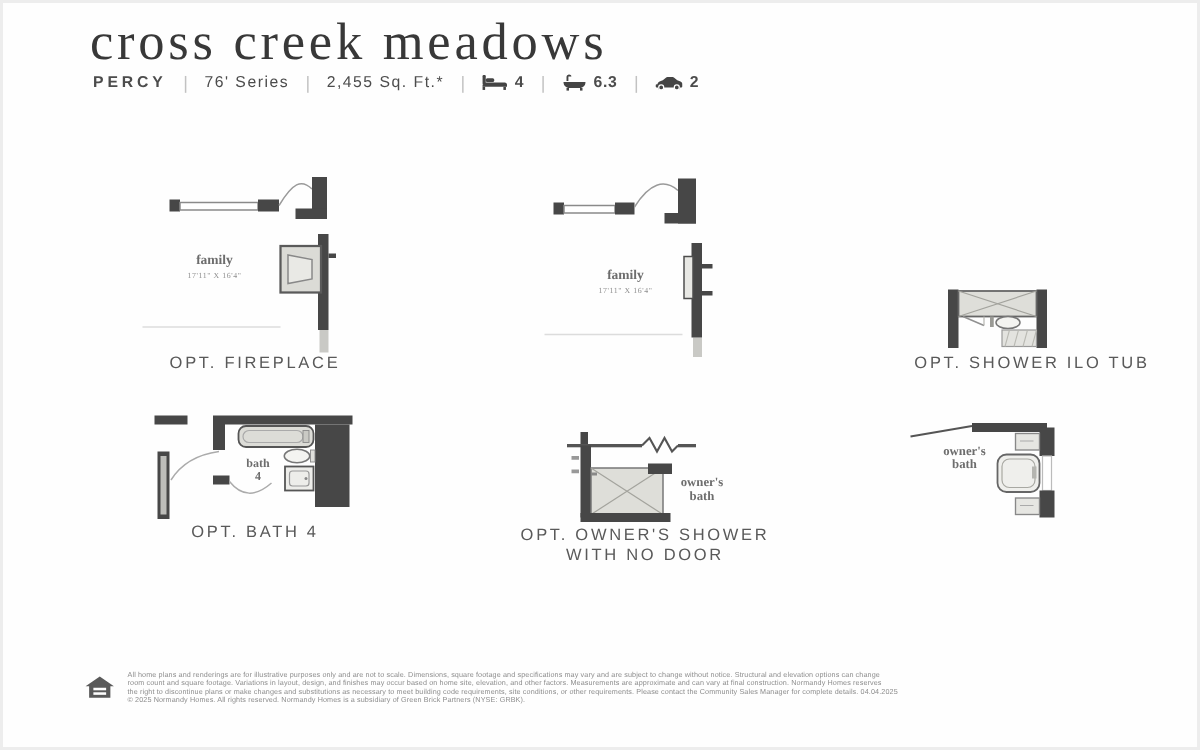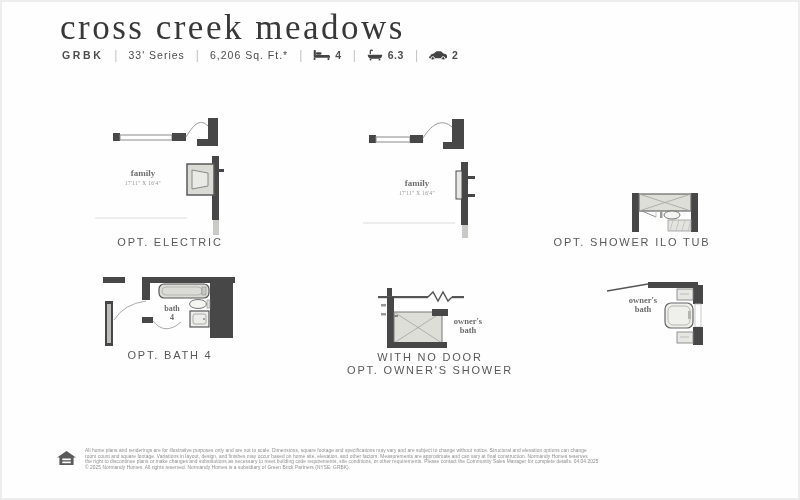--- a/index.html
+++ b/index.html
@@ -45,25 +45,25 @@
   }
   .eh-logo{margin-top:2px;flex:0 0 auto;}
 </style>
 </head>
 <body>
 
 <div id="canvas">
 
   <div class="title">cross creek meadows</div>
   <div class="meta">
-    <span class="plan-name">GRBK</span>
-    <span class="sep">|</span>
-    <span>33' Series</span>
-    <span class="sep">|</span>
-    <span>6,206 Sq. Ft.*</span>
+    <span class="plan-name">PERCY</span>
+    <span class="sep">|</span>
+    <span>76' Series</span>
+    <span class="sep">|</span>
+    <span>2,455 Sq. Ft.*</span>
     <span class="sep">|</span>
     <span class="icostat">
       <span class="micon">
         <svg width="17" height="12" viewBox="0 0 24 16">
             <g fill="#444">
           <rect x="1" y="1" width="3" height="9" rx="1"></rect>
           <rect x="4" y="4" width="8" height="3.5" rx="1.5"></rect>
           <path d="M4 8 h18 c1,0 2,1 2,2 v2 H1 v-2 z"></path>
           <rect x="1" y="12" width="2.4" height="3"></rect>
           <rect x="20.6" y="12" width="2.4" height="3"></rect>
@@ -110,21 +110,21 @@
     <path d="M101,25 C110,10 116,7 123,14" stroke="#9a9a9a" stroke-width="1" fill="none"></path>
     <rect x="123" y="6" width="10" height="28" fill="#474747"></rect>
     <rect x="112" y="27" width="21" height="7" fill="#474747"></rect>
     <rect x="127" y="44" width="7" height="64" fill="#474747"></rect>
     <rect x="134" y="57" width="5" height="3" fill="#474747"></rect>
     <rect x="102" y="52" width="27" height="31" fill="#dbdbd6" stroke="#5a5a5a" stroke-width="1.5"></rect>
     <path d="M107,58 L123,61 L123,74 L107,77 Z" fill="#e9e9e5" stroke="#888" stroke-width="1"></path>
     <text class="room" x="58" y="64" font-size="9" text-anchor="middle">family</text>
     <text class="dims" x="58" y="73" font-size="5.2" text-anchor="middle">17'11" X 16'4"</text>
   </svg>
-  <div class="caption" style="left:70px;top:236px;width:200px">OPT. ELECTRIC</div>
+  <div class="caption" style="left:70px;top:236px;width:200px">OPT. FIREPLACE</div>
 
   <svg class="plan" style="left:355px;top:110px" width="150" height="130" viewBox="0 0 150 130">
     <line x1="8" y1="113" x2="100" y2="113" stroke="#dcdcdc" stroke-width="1"></line>
     <rect x="107" y="115" width="6" height="13" fill="#c9c9c5"></rect>
     <rect x="14" y="25" width="7" height="8" fill="#474747"></rect>
     <rect x="21" y="27" width="34" height="5" fill="#ffffff" stroke="#8a8a8a" stroke-width="1"></rect>
     <rect x="55" y="25" width="13" height="8" fill="#474747"></rect>
     <path d="M68,28 C78,12 88,9 97,17" stroke="#9a9a9a" stroke-width="1" fill="none"></path>
     <rect x="97" y="9" width="12" height="30" fill="#474747"></rect>
     <rect x="88" y="32" width="21" height="7" fill="#474747"></rect>
@@ -145,21 +145,21 @@
     <path d="M27,25 L41,31" stroke="#909090" stroke-width="1" fill="none"></path>
     <path d="M41,25 L41,31" stroke="#b5b5b0" stroke-width="0.8" fill="none"></path>
     <rect x="45" y="25" width="2.5" height="7" fill="#9a9a95"></rect>
     <ellipse cx="57" cy="29" rx="8" ry="4" fill="#f4f4f1" stroke="#777" stroke-width="1"></ellipse>
     <rect x="53" y="34" width="23" height="11" fill="#e3e3df" stroke="#999" stroke-width="0.8"></rect>
     <line x1="58" y1="34" x2="55" y2="45" stroke="#b8b8b2" stroke-width="0.7"></line>
     <line x1="64" y1="34" x2="61" y2="45" stroke="#b8b8b2" stroke-width="0.7"></line>
     <line x1="70" y1="34" x2="67" y2="45" stroke="#b8b8b2" stroke-width="0.7"></line>
     <line x1="76" y1="34" x2="73" y2="45" stroke="#b8b8b2" stroke-width="0.7"></line>
   </svg>
-  <div class="caption" style="left:532px;top:236px;width:200px">
+  <div class="caption" style="left:588px;top:236px;width:200px">
     <div>OPT. SHOWER ILO TUB</div>
   </div>
 
   <svg class="plan" style="left:95px;top:263px" width="145" height="88" viewBox="0 0 145 88">
     <rect x="8" y="14" width="22" height="6" fill="#474747"></rect>
     <rect x="10" y="38" width="8" height="45" fill="#474747"></rect>
     <rect x="12" y="41" width="4" height="39" fill="#bdbdb9"></rect>
     <rect x="47" y="14" width="8" height="23" fill="#474747"></rect>
     <rect x="55" y="14" width="85" height="6" fill="#474747"></rect>
     <rect x="115" y="20" width="23" height="55" fill="#474747"></rect>
@@ -190,22 +190,22 @@
     <rect x="24" y="29" width="48" height="31" fill="#deded9" stroke="#777" stroke-width="1"></rect>
     <line x1="24" y1="29" x2="72" y2="60" stroke="#a3a39d" stroke-width="0.8"></line>
     <line x1="72" y1="29" x2="24" y2="60" stroke="#a3a39d" stroke-width="0.8"></line>
     <rect x="24" y="32" width="4" height="2" fill="#888"></rect>
     <rect x="62" y="26" width="16" height="7" fill="#474747"></rect>
     <rect x="17" y="59" width="60" height="6" fill="#474747"></rect>
     <text class="room" x="98" y="41" font-size="8.5" text-anchor="middle">owner's</text>
     <text class="room" x="98" y="50" font-size="8.5" text-anchor="middle">bath</text>
   </svg>
   <div class="caption" style="left:330px;top:351px;width:200px">
+    <div>OPT. OWNER'S SHOWER</div>
     <div>WITH NO DOOR</div>
-    <div>OPT. OWNER'S SHOWER</div>
   </div>
 
   <svg class="plan" style="left:595px;top:278px" width="120" height="80" viewBox="0 0 120 80">
     <line x1="12" y1="13" x2="53" y2="6" stroke="#555" stroke-width="1.4"></line>
     <rect x="53" y="4" width="50" height="6" fill="#474747"></rect>
     <rect x="98" y="7" width="10" height="19" fill="#474747"></rect>
     <rect x="100" y="26" width="6" height="23" fill="#ffffff" stroke="#bbb" stroke-width="0.8"></rect>
     <rect x="98" y="49" width="10" height="18" fill="#474747"></rect>
     <rect x="82" y="11" width="16" height="11" fill="#e6e6e2" stroke="#888" stroke-width="0.9"></rect>
     <line x1="85" y1="16" x2="94" y2="16" stroke="#aaa" stroke-width="0.7"></line>

